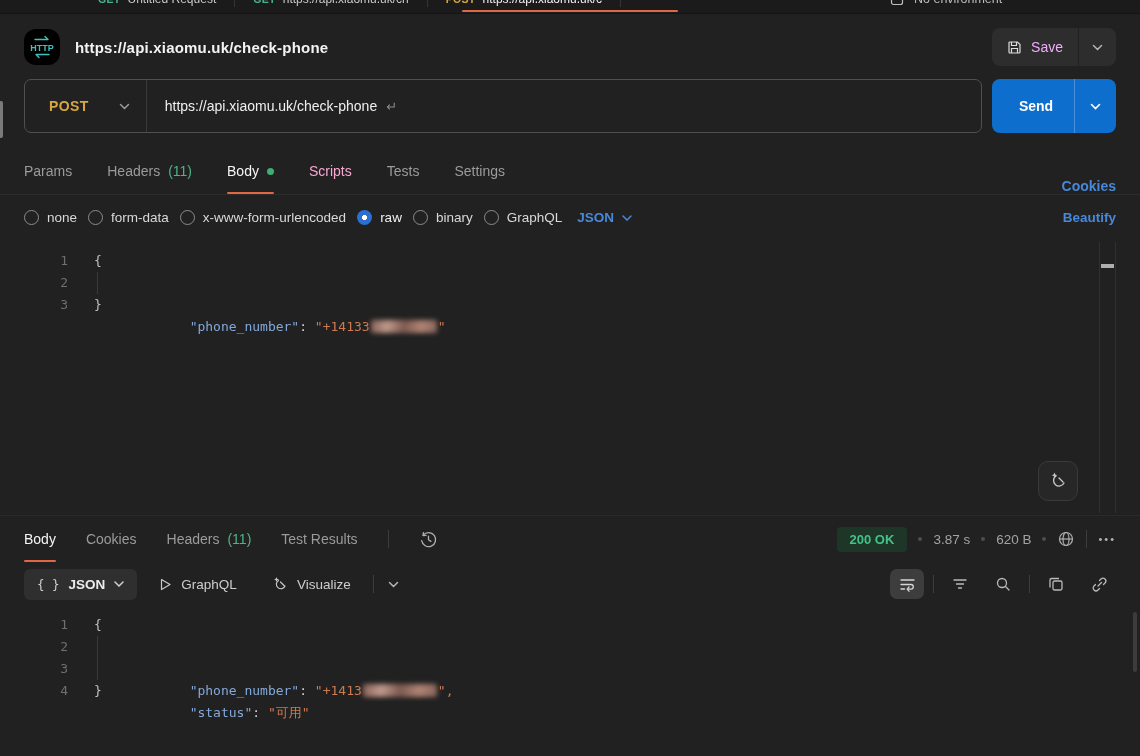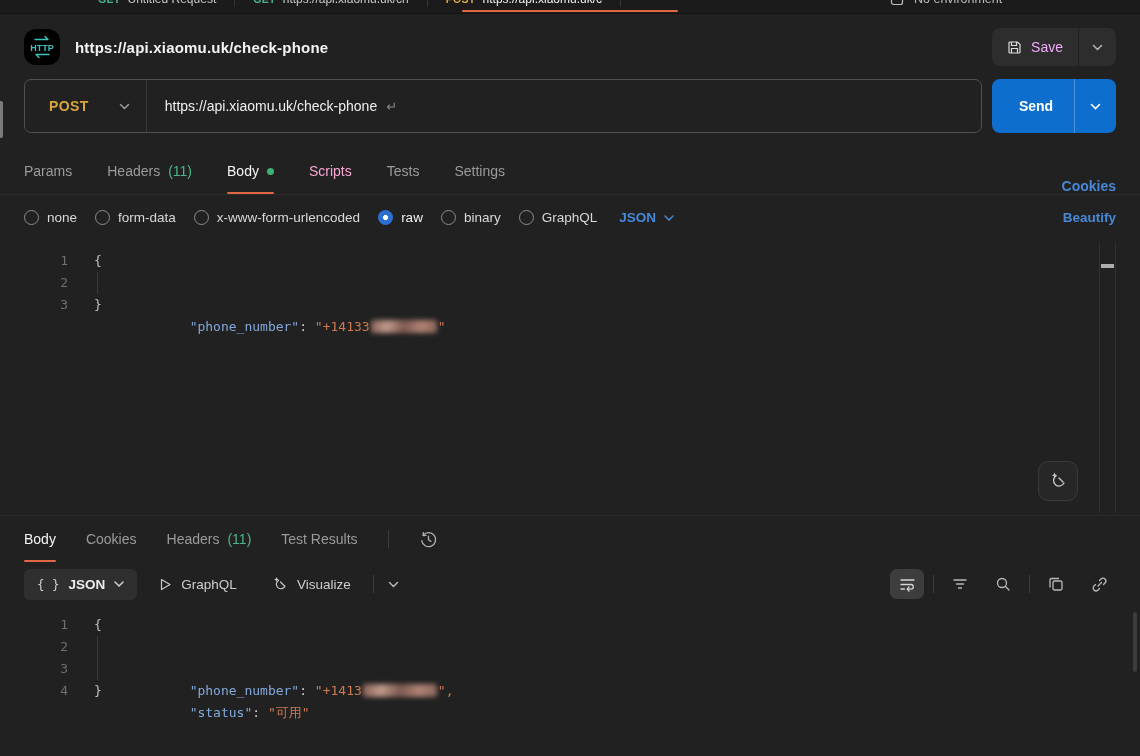--- a/index.html
+++ b/index.html
@@ -48,21 +48,21 @@
             font-size:14px;color:#9b9b9b;gap:35px;}
   .rtab{position:relative;height:100%;display:flex;align-items:center;gap:8px;cursor:pointer;white-space:nowrap;}
   .rtab.bright{color:#f9a8d4;}
   .rtab.active{color:#f5f5f5;}
   .rtab.active::after{content:"";position:absolute;left:0;right:0;bottom:0;height:2px;background:#e06744;border-radius:2px;}
   .count{color:#4bb587;}
   .gdot{width:7px;height:7px;border-radius:50%;background:#3fae74;display:inline-block;}
   .link{margin-left:auto;color:#4888d9;font-weight:600;cursor:pointer;}
 
   
-  .bodytype-row{display:flex;align-items:center;gap:18px;padding:0 24px;height:45px;font-size:13.5px;color:#d9d9d9;}
+  .bodytype-row{display:flex;align-items:center;gap:11px;padding:0 24px;height:45px;font-size:13.5px;color:#d9d9d9;}
   .radio-opt{display:flex;align-items:center;gap:8px;cursor:pointer;}
   .radio{width:15px;height:15px;border-radius:50%;border:1.5px solid #8c8c8c;box-sizing:border-box;flex:none;}
   .radio.sel{border:none;background:radial-gradient(circle,#ffffff 0 2.6px,#2a6fd1 2.7px);}
   .lang-select{color:#4888d9;font-weight:600;display:flex;gap:8px;align-items:center;margin-left:4px;cursor:pointer;}
 
   
   .editor{position:relative;font-family:"DejaVu Sans Mono","DejaVu Sans",monospace;font-size:13px;}
   .req-editor{height:276px;border-bottom:1px solid #2a2a2a;padding-top:10px;box-sizing:border-box;}
   .cl{display:flex;height:22px;line-height:22px;}
   .ln{width:94px;box-sizing:border-box;padding-right:26px;text-align:right;color:#6f6f6f;flex:none;}
@@ -313,20 +313,37 @@
       <span>Test Results</span>
     </div>
     <div class="vdiv"></div>
     <span class="icon">
       <svg width="19" height="19" viewBox="0 0 19 19" fill="none" stroke="#b0b0b0" stroke-width="1.3">
         <path d="M4.2 5.2a7 7 0 1 1-1.5 5.5" stroke-linecap="round"></path>
         <path d="M4.4 2.6l-.3 3 3-.3" stroke-linecap="round" stroke-linejoin="round"></path>
         <path d="M9.5 6.2v3.6l2.4 1.6" stroke-linecap="round" stroke-linejoin="round"></path>
       </svg>
     </span>
+    <div class="resp-right">
+      <div class="status-badge">200 OK</div>
+      <div class="meta-dot"></div>
+      <span class="meta-txt">3.87 s</span>
+      <div class="meta-dot"></div>
+      <span class="meta-txt">620 B</span>
+      <div class="meta-dot"></div>
+      <span class="icon">
+        <svg width="18" height="18" viewBox="0 0 18 18" fill="none" stroke="#b0b0b0" stroke-width="1.2">
+          <circle cx="9" cy="9" r="6.5"></circle>
+            <path d="M2.5 9h13"></path>
+            <ellipse cx="9" cy="9" rx="3" ry="6.5"></ellipse>
+        </svg>
+      </span>
+      <div class="vdiv"></div>
+      <span class="more">•••</span>
+    </div>
   </div>
 
   <div class="resp-toolbar">
     <div class="fmt-btn">
       <span class="braces">{ }</span>
       <span>JSON</span>
       <span class="icon">
         <svg width="10" height="6" viewBox="0 0 10 6" fill="none" stroke="#cfcfcf" stroke-width="1.5" stroke-linecap="round">
             <path d="M1 1l4 4 4-4"></path>
           </svg>

